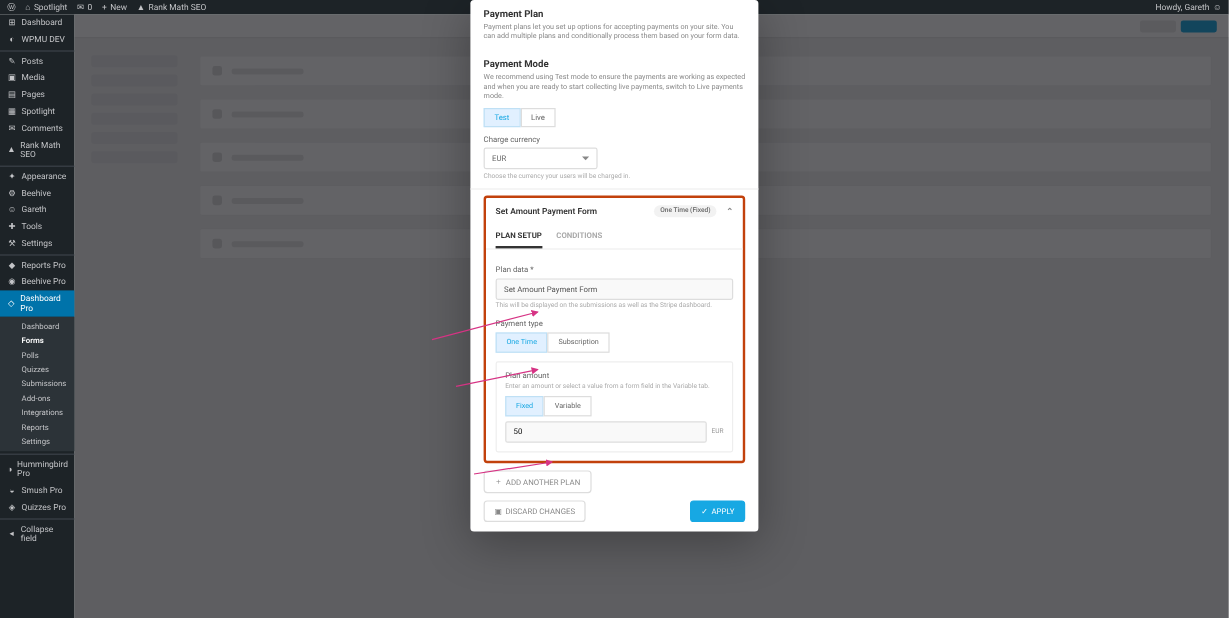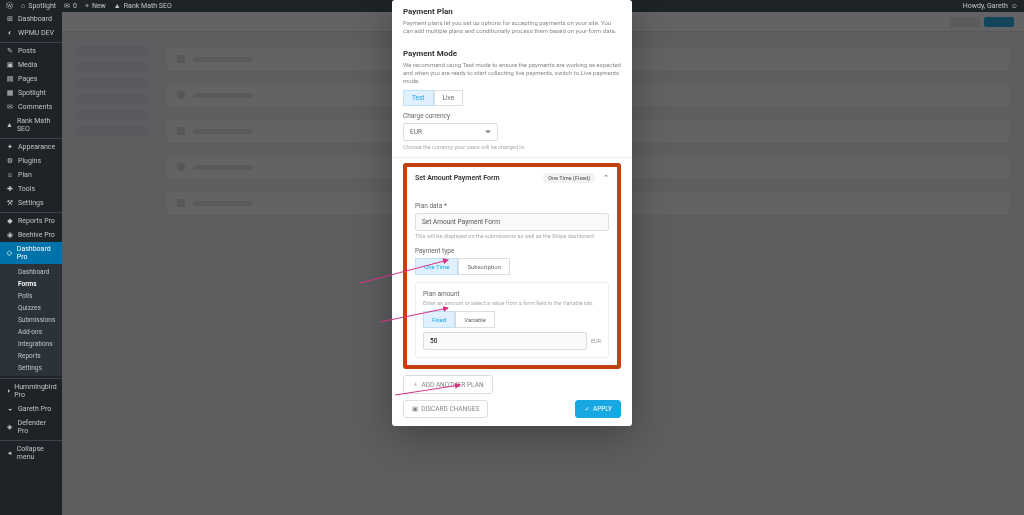--- a/index.html
+++ b/index.html
@@ -25,21 +25,21 @@
   .m-section{padding:7px 11px;border-bottom:1px solid #eee;}
   .m-title{font-size:8px;font-weight:700;color:#333;margin-bottom:3px;}
   .m-desc{font-size:6px;color:#888;line-height:1.35;}
   .tabs{display:flex;margin-top:5px;}
   .m-tab{padding:3px 8px;border:1px solid #ddd;font-size:6.5px;background:#fff;cursor:pointer;}
   .m-tab.active{background:#e1f0ff;color:#17A8E3;border-color:#bfe0f5;}
   .m-label{font-size:6.5px;color:#666;margin:6px 0 3px;}
   .m-select{width:100%;max-width:95px;border:1px solid #ddd;padding:4px 6px;font-size:6.5px;background:#fff;border-radius:2px;position:relative;}
   .chev::after{content:'';position:absolute;right:6px;top:50%;width:0;height:0;border-left:3px solid transparent;border-right:3px solid transparent;border-top:3px solid #888;transform:translateY(-50%);}
   
-  .plan-card{margin:5px 11px;border:4px solid #c2410c;border-radius:3px;}
+  .plan-card{margin:5px 11px;border:2px solid #c2410c;border-radius:3px;}
   .plan-head{display:flex;align-items:center;padding:6px 8px;font-size:7px;font-weight:600;color:#333;}
   .plan-head .badge{margin-left:auto;background:#f2f2f2;color:#666;font-size:5.5px;padding:2px 5px;border-radius:8px;font-weight:500;margin-right:8px;}
   .plan-head .caret{color:#888;}
   .plan-subtabs{display:flex;gap:12px;padding:0 8px;border-bottom:1px solid #eee;}
   .plan-subtab{font-size:6.5px;font-weight:700;color:#aaa;padding:5px 0;cursor:pointer;}
   .plan-subtab.active{color:#333;border-bottom:2px solid #333;}
   .plan-body{padding:7px 8px;}
   .input{width:100%;border:1px solid #ddd;padding:4px 6px;font-size:6.5px;border-radius:2px;background:#f9f9f9;color:#555;}
   .help{font-size:5.5px;color:#aaa;margin-top:2px;}
   .toggle-group{display:flex;margin-top:3px;}
@@ -112,25 +112,25 @@
     <div class="menu-item">
       <span class="menu-icon">▲</span>
       <span>Rank Math SEO</span>
     </div>
     <div class="menu-item sep">
       <span class="menu-icon">✦</span>
       <span>Appearance</span>
     </div>
     <div class="menu-item">
       <span class="menu-icon">⚙</span>
-      <span>Plugins</span>
+      <span>Beehive</span>
     </div>
     <div class="menu-item">
       <span class="menu-icon">☺</span>
-      <span>Plan</span>
+      <span>Gareth</span>
     </div>
     <div class="menu-item">
       <span class="menu-icon">✚</span>
       <span>Tools</span>
     </div>
     <div class="menu-item">
       <span class="menu-icon">⚒</span>
       <span>Settings</span>
     </div>
     <div class="menu-item sep">
@@ -155,29 +155,29 @@
       <div class="sub-item">Integrations</div>
       <div class="sub-item">Reports</div>
       <div class="sub-item">Settings</div>
     </div>
     <div class="menu-item sep">
       <span class="menu-icon">◑</span>
       <span>Hummingbird Pro</span>
     </div>
     <div class="menu-item">
       <span class="menu-icon">◒</span>
-      <span>Gareth Pro</span>
+      <span>Smush Pro</span>
     </div>
     <div class="menu-item">
       <span class="menu-icon">◈</span>
-      <span>Defender Pro</span>
+      <span>Quizzes Pro</span>
     </div>
     <div class="menu-item sep">
       <span class="menu-icon">◂</span>
-      <span>Collapse menu</span>
+      <span>Collapse field</span>
     </div>
   </div>
 
 <div class="page">
   <div class="bg-bar">
       <div class="bg-chip"></div>
       <div class="bg-chip b"></div>
     </div>
   <div class="bg-body">
     <div class="bg-side">
@@ -231,20 +231,24 @@
     <div class="m-label">Charge currency</div>
     <div class="m-select chev"><span>EUR</span></div>
     <div class="help" style="margin-top:3px;">Choose the currency your users will be charged in.</div>
   </div>
 
   <div class="plan-card">
     <div class="plan-head">
       <span>Set Amount Payment Form</span>
       <span class="badge">One Time (Fixed)</span>
       <span class="caret">⌃</span>
+    </div>
+    <div class="plan-subtabs">
+      <div class="plan-subtab active">PLAN SETUP</div>
+      <div class="plan-subtab">CONDITIONS</div>
     </div>
     <div class="plan-body">
       <div class="m-label">Plan data *</div>
       <input class="input" value="Set Amount Payment Form" style="">
       <div class="help">This will be displayed on the submissions as well as the Stripe dashboard.</div>
 
       <div class="m-label" style="margin-top:8px;">Payment type</div>
       <div class="toggle-group">
         <div class="tg active">One Time</div>
         <div class="tg">Subscription</div>

